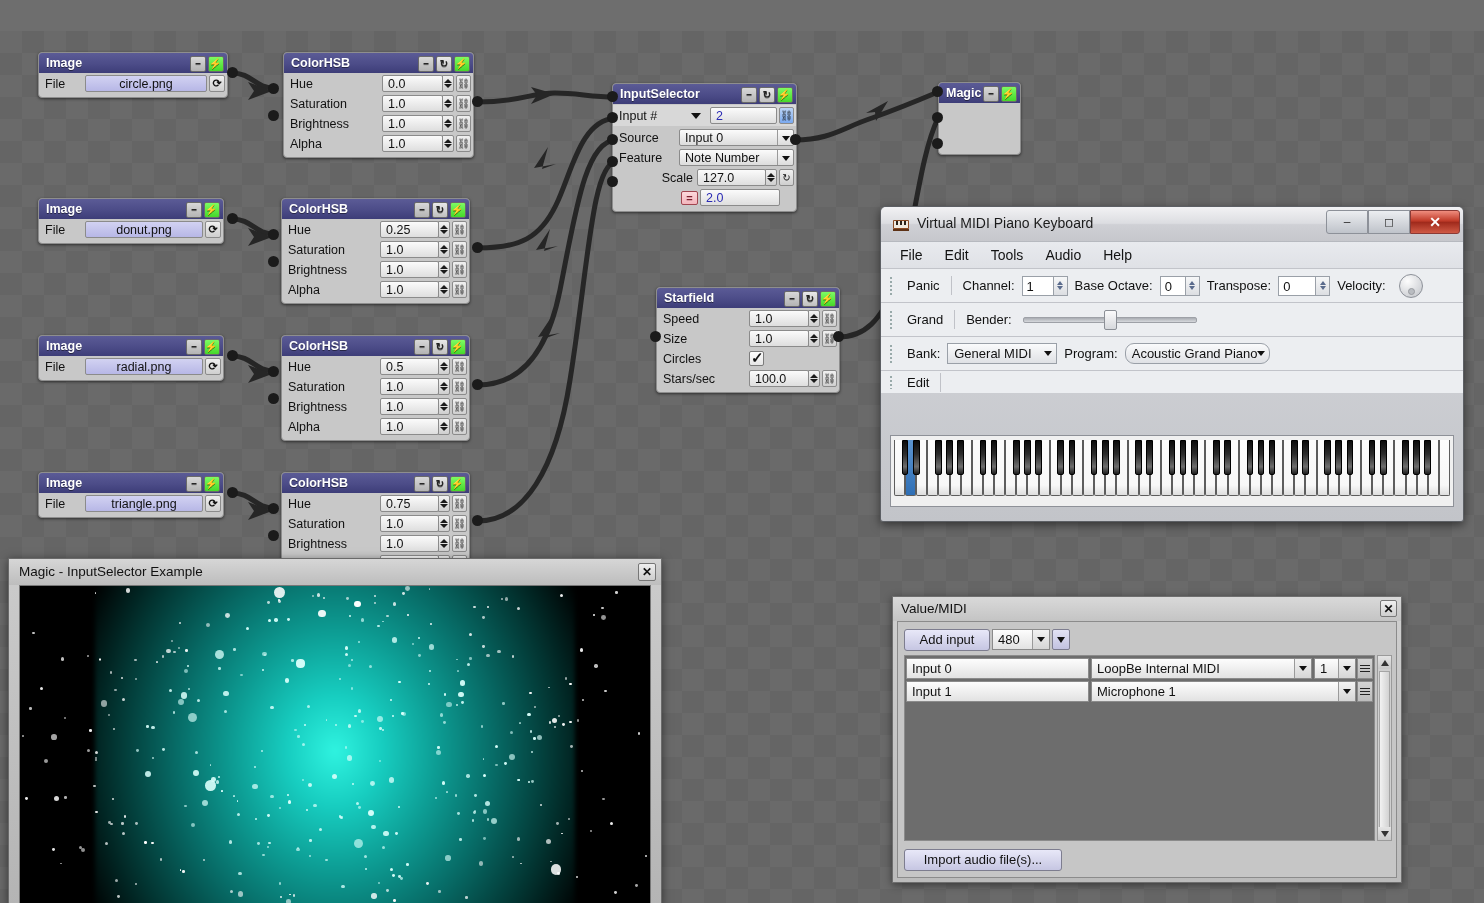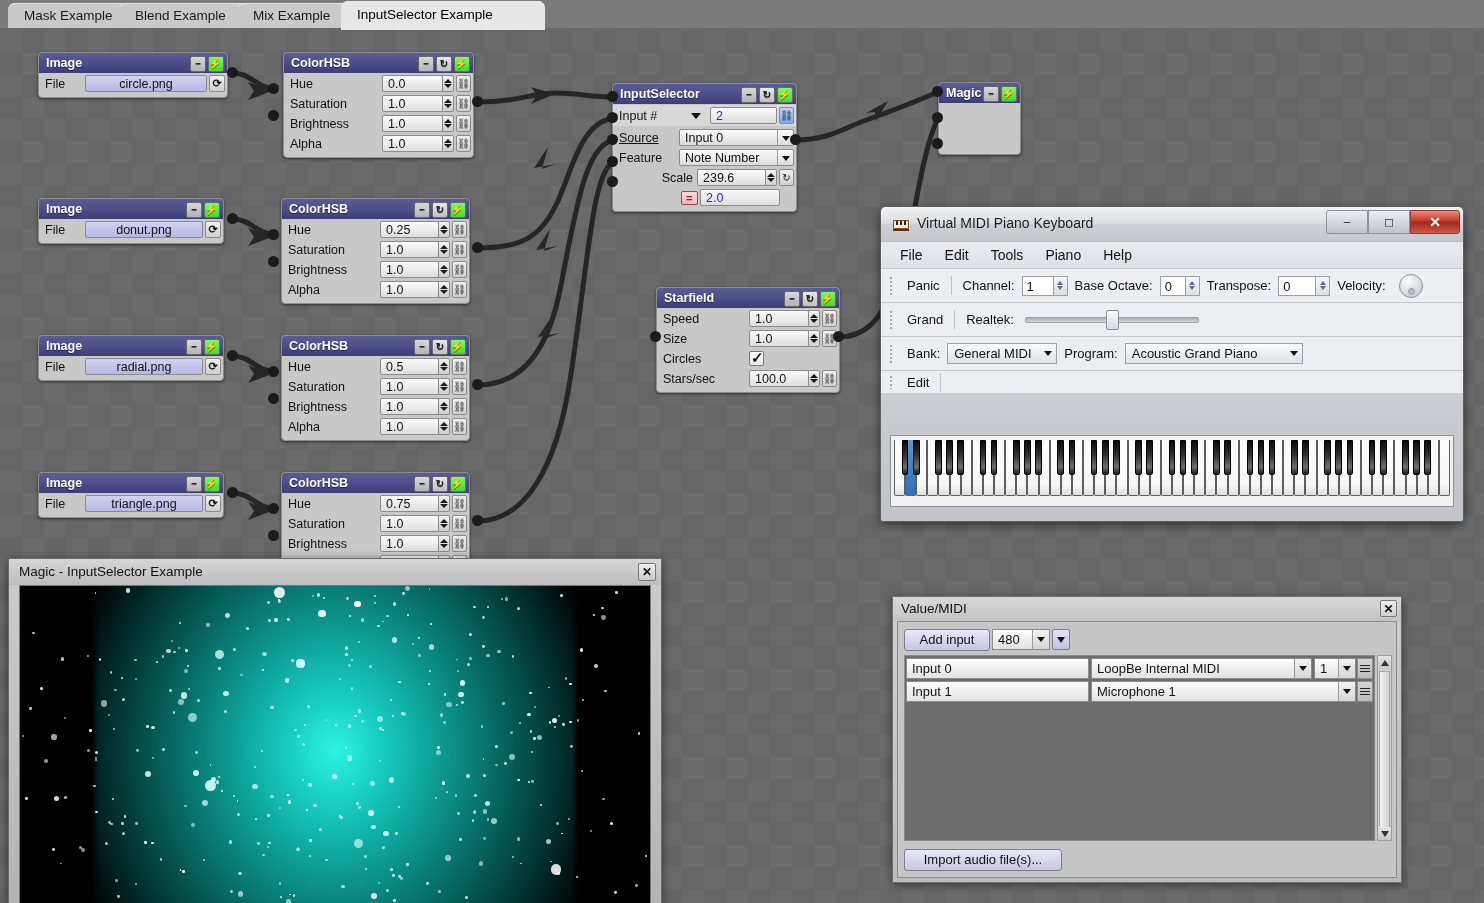--- a/index.html
+++ b/index.html
@@ -180,26 +180,20 @@
     background:radial-gradient(ellipse at center,#2ff3e0 0%,#17cdc0 14%,#0d9d94 30%,#076b66 47%,#02322f 66%,#000 82%);
     filter:blur(2px);}
   .star{position:absolute;background:#fff;border-radius:50%;}
 </style>
 </head>
 <body>
 
 <div id="app">
   <div id="canvas-bg"></div>
 
-  <div id="tabbar">
-    <div class="tab" style="left:8px;width:113px;"><span>Mask Example</span></div>
-    <div class="tab" style="left:119px;width:120px;"><span>Blend Example</span></div>
-    <div class="tab" style="left:237px;width:104px;"><span>Mix Example</span></div>
-    <div class="tab active" style="left:341px;width:172px;"><span>InputSelector Example</span></div>
-  </div>
 
   <svg width="1484" height="903" style="position:absolute;left:0;top:0;pointer-events:none;">
     <g fill="none" stroke="#262626" stroke-width="5" stroke-linecap="round">
       <path d="M232,73 C252,73 255,88 274,88"></path>
       <path d="M232,219 C252,219 255,234 274,234"></path>
       <path d="M232,356 C252,356 255,371 274,371"></path>
       <path d="M232,493 C252,493 255,508 274,508"></path>
       <path d="M478,102 C520,102 530,93 555,93 C578,93 590,97 615,97"></path>
       <path d="M478,248 C520,248 540,238 556,205 C572,172 580,121 615,118"></path>
       <path d="M478,385 C522,385 548,350 560,290 C575,215 585,142 615,140"></path>
@@ -494,30 +488,30 @@
       </span>
     </div>
     <div class="node-body">
       <div class="prow" style="background:#d8d8d8;margin:0 -2px 2px -2px;padding:1px 2px;">
         <span class="plabel" style="width:72px;">Input #</span>
         <span style="width:0;height:0;border-left:5px solid transparent;border-right:5px solid transparent;border-top:6px solid #111;margin-right:5px;"></span>
         <span class="pfield numblue">2</span>
         <span class="lnk active">⛓</span>
       </div>
       <div class="prow">
-        <span class="plabel" style="width:56px;text-decoration:underline;">Source</span>
+        <span class="plabel" style="width:56px;">Source</span>
         <span class="combo"><span>Input 0</span><span class="sep"></span><span class="caret"></span></span>
       </div>
       <div class="prow">
         <span class="plabel" style="width:56px;">Feature</span>
         <span class="combo"><span>Note Number</span><span class="sep"></span><span class="caret"></span></span>
       </div>
       <div class="prow">
         <span class="plabel" style="width:74px;text-align:right;">Scale</span>
-        <span class="pfield">239.6</span>
+        <span class="pfield">127.0</span>
         <span class="spin">
             <i class="up"></i>
             <i class="dn"></i>
           </span>
         <span class="lnk">↻</span>
       </div>
       <div class="prow">
         <span style="width:66px;"></span>
         <span class="eqbtn">=</span>
         <span class="pfield numblue" style="margin-left:2px;margin-right:14px;">2.0</span>
@@ -630,21 +624,21 @@
       <span class="winbtns">
         <span class="wb min">–</span>
         <span class="wb">◻</span>
         <span class="wb cls">✕</span>
       </span>
     </div>
     <div class="menubar">
       <span>File</span>
       <span>Edit</span>
       <span>Tools</span>
-      <span>Piano</span>
+      <span>Audio</span>
       <span>Help</span>
     </div>
 
     <div class="tbrow">
       <span class="grip"></span>
       <span class="tb-lbl">Panic</span>
       <span class="tb-sep"></span>
       <span class="tb-lbl">Channel:</span>
       <span class="tb-num">1</span>
       <span class="tb-spin">
@@ -665,32 +659,32 @@
         </span>
       <span class="tb-lbl">Velocity:</span>
       <span class="knob"></span>
     </div>
 
 
     <div class="tbrow">
       <span class="grip"></span>
       <span class="tb-lbl">Grand</span>
       <span class="tb-sep"></span>
-      <span class="tb-lbl">Realtek:</span>
+      <span class="tb-lbl">Bender:</span>
       <span class="slider-track" style="width:172px;margin-left:4px;">
         <span class="slider-h" style="left:80px;"></span>
       </span>
     </div>
 
     <div class="tbrow">
       <span class="grip"></span>
       <span class="tb-lbl">Bank:</span>
       <span class="tb-combo" style="width:110px;"><span>General MIDI</span><span class="cv"></span></span>
       <span class="tb-lbl">Program:</span>
-      <span class="tb-combo" style="width:178px;"><span>Acoustic Grand Piano</span><span class="cv"></span></span>
+      <span class="tb-combo" style="width:145px;border-radius:9px;"><span>Acoustic Grand Piano</span><span class="cv"></span></span>
     </div>
 
     <div class="tbrow" style="height:22px;">
       <span class="grip" style="height:14px;"></span>
       <span class="tb-lbl">Edit</span>
       <span class="tb-sep"></span>
     </div>
 
     <div class="piano" id="piano" style="left:9px;top:228px;width:562px;height:70px;">
         <div class="wkey" style="left: 3px; top: 4px; width: 11.12px; height: 56px;"></div>

